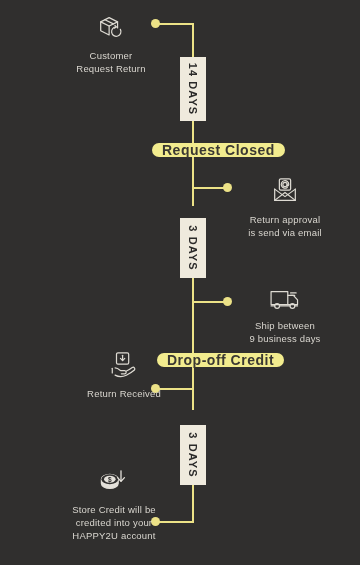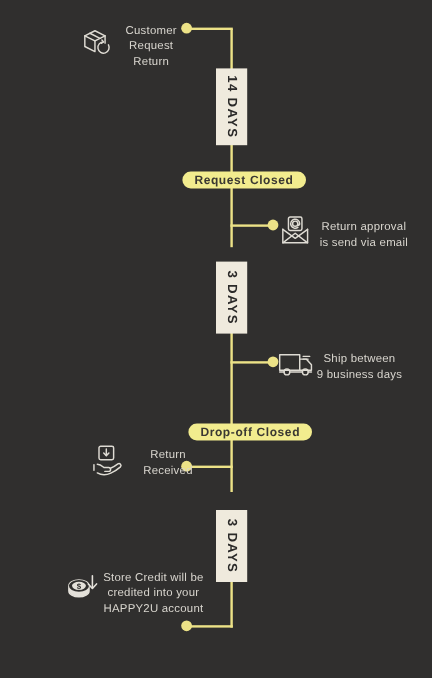--- a/index.html
+++ b/index.html
@@ -42,29 +42,29 @@
   
   .pill{
     position:absolute;
     background:#f2ec8e;
     border-radius:9px;
     height:14px;
     display:flex;align-items:center;justify-content:center;
     padding:0 10px;
   }
   .pill span{
-    font-size:10px;
+    font-size:14px;
     font-weight:bold;
     letter-spacing:.5px;
     color:#3a3832;
     white-space:nowrap;
   }
 
   
-  .node{position:absolute;display:flex;align-items:center;}
+  .node{position:absolute;display:flex;flex-direction:column;align-items:center;}
   .node .ico{display:block;line-height:0;}
   .node .cap{
     margin-top:7px;
     text-align:center;
     font-size:9.5px;
     line-height:13px;
     color:#d9d6cf;
     letter-spacing:.2px;
     white-space:pre-line;
   }
@@ -105,21 +105,21 @@
 
   <div class="plaque" style="left:180px;top:425px;width:26px;height:60px;">
     <span>3 DAYS</span>
   </div>
 
   <div class="pill" style="left:152px;top:143px;">
     <span>Request Closed</span>
   </div>
 
   <div class="pill" style="left:157px;top:353px;">
-    <span>Drop-off Closed</span>
+    <span>Drop-off Credit</span>
   </div>
 
   <div class="node" style="left:66px;top:12px;width:90px;">
     <span class="ico">
       <svg width="30" height="30" viewBox="0 0 32 32" fill="none" stroke="#dedbd3" stroke-width="1.3" stroke-linecap="round" stroke-linejoin="round">
         <path d="M5 10.5 L14 6 L23 10.5 L14 15 Z"></path>
         <path d="M5 10.5 L5 20 L14 24.5 L14 15"></path>
         <path d="M23 10.5 L23 17"></path>
         <path d="M9.5 8.2 L18.5 12.7"></path>
         <path d="M26 18.5 a5 5 0 1 1 -4.4 -2.6"></path>
@@ -155,21 +155,21 @@
         <path d="M12.1 21.5 L23.4 21.5"></path>
         <path d="M3 21.5 L6.9 21.5"></path>
         <path d="M28.6 21.5 L31.5 21.5"></path>
         <path d="M24 7.5 L30 7.5 M24 10 L28.5 10"></path>
       </svg>
     </span>
     <span class="cap">Ship between
 9 business days</span>
   </div>
 
-  <div class="node" style="left:74px;top:366px;width:100px;align-items:flex-end;">
+  <div class="node" style="left:74px;top:350px;width:100px;">
     <span class="ico">
       <svg width="32" height="30" viewBox="0 0 34 32" fill="none" stroke="#dedbd3" stroke-width="1.3" stroke-linecap="round" stroke-linejoin="round">
         <rect x="9" y="3" width="13" height="12" rx="1.5"></rect>
         <path d="M15.5 5.6 L15.5 11.2"></path>
         <path d="M13.2 9 L15.5 11.4 L17.8 9"></path>
         <path d="M4.5 19.5 L4.5 24.5"></path>
         <path d="M7.5 19 c2.6 0 4.4 1.7 5.9 3 h4.2 a1.7 1.7 0 0 1 0 3.4 h-3.4"></path>
         <path d="M7.5 26.8 c4.2 2.4 8.6 1.8 12 0.2 c3.2 -1.5 6.4 -3.7 8.6 -5.6 a1.8 1.8 0 0 0 -2.3 -2.7 c-2 1.5 -4.3 3 -6.2 3.7"></path>
       </svg>
     </span>

